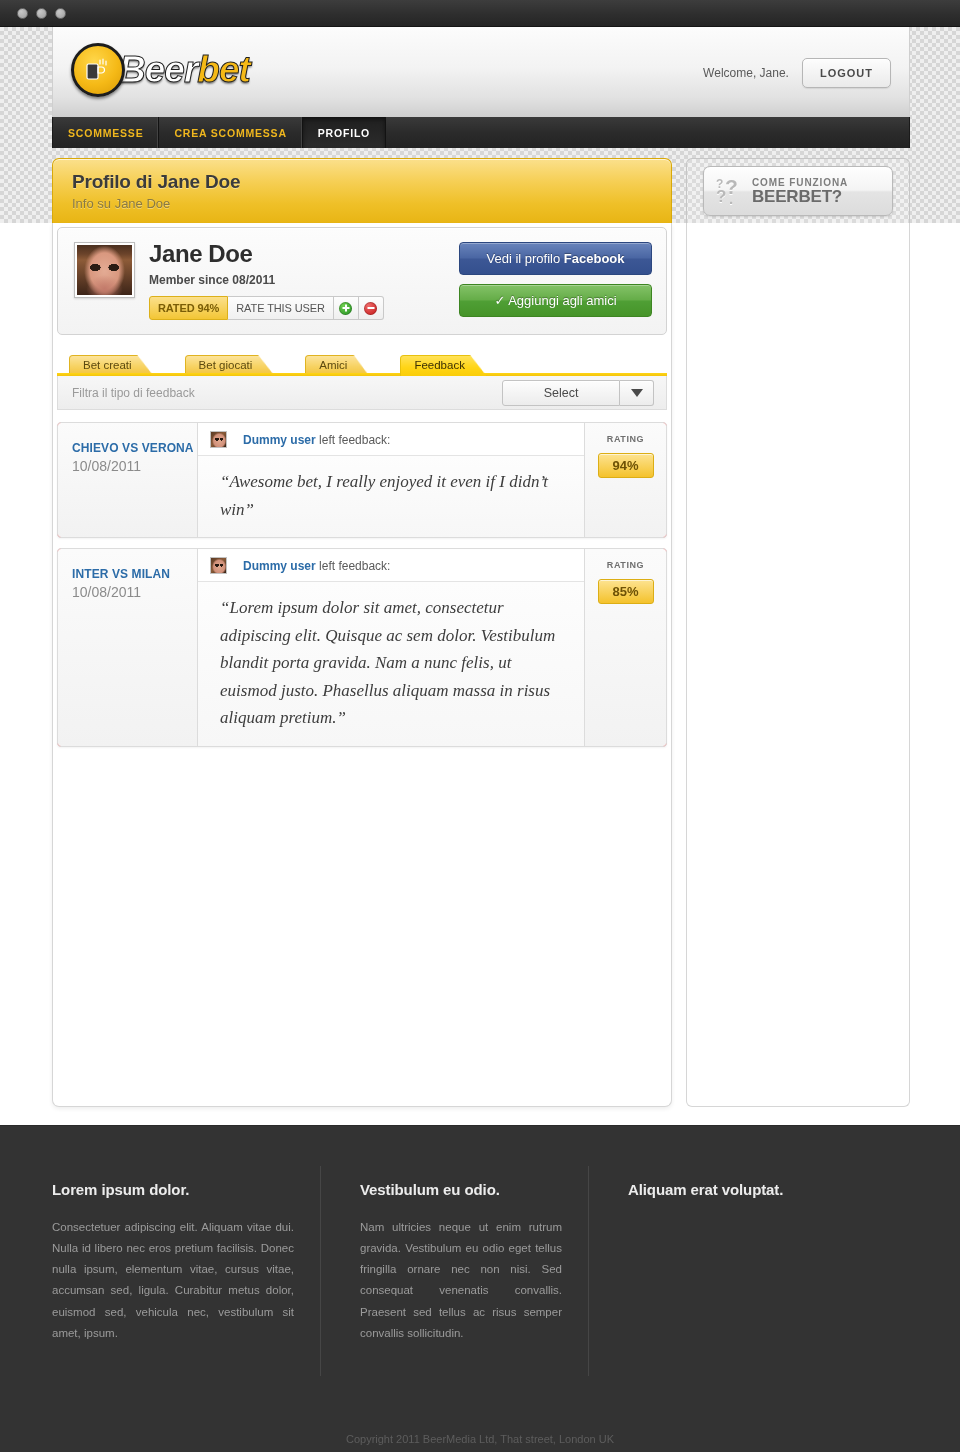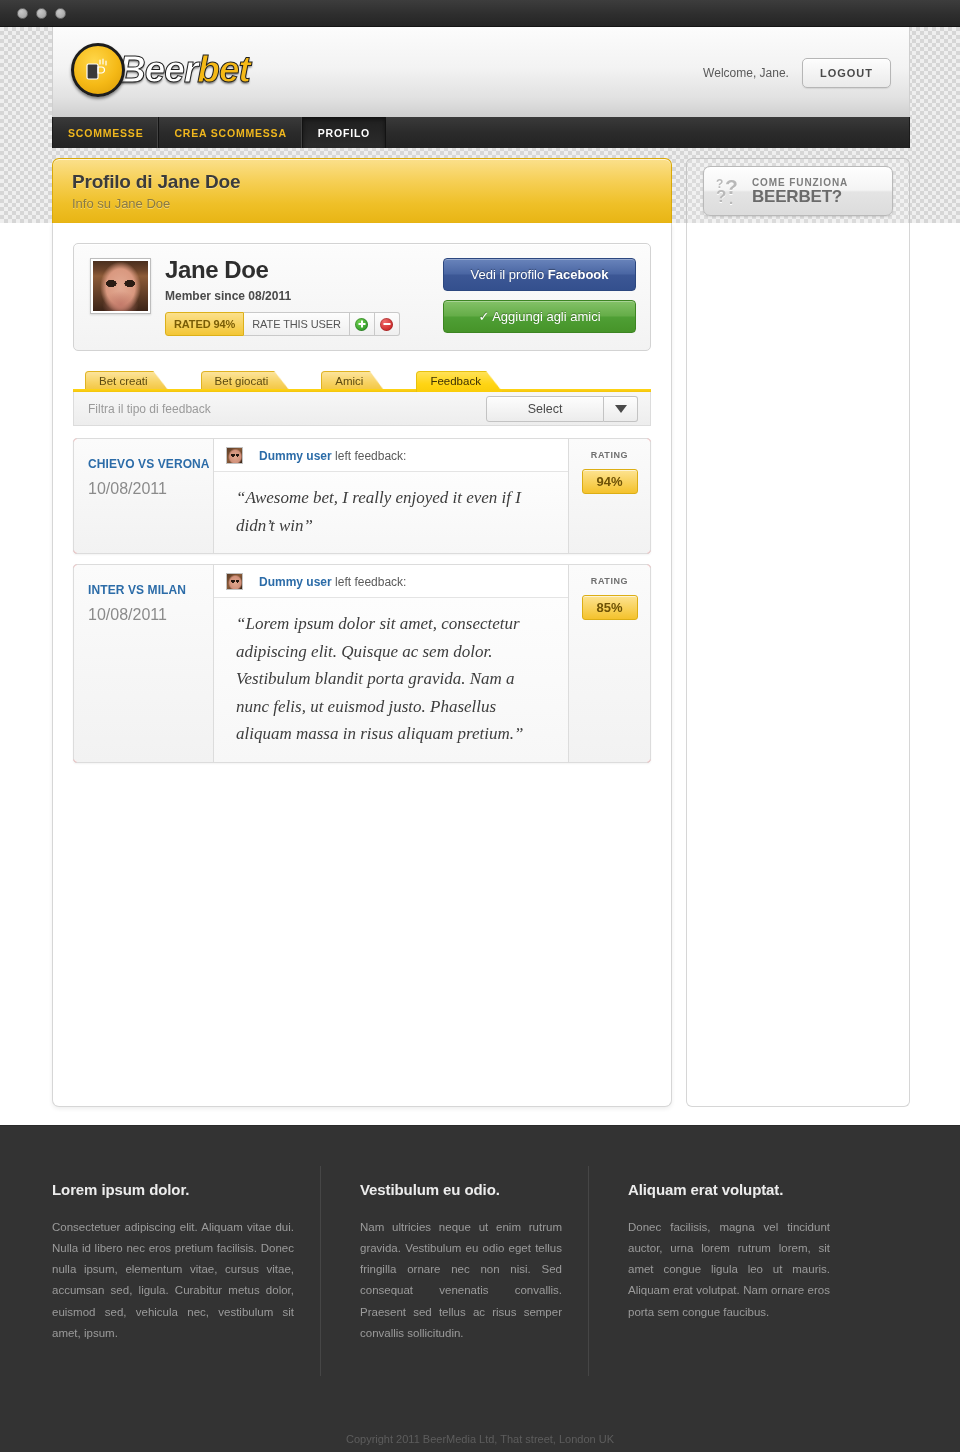--- a/index.html
+++ b/index.html
@@ -143,21 +143,21 @@
   .how-txt-2 { font-size: 17px; font-weight: bold; letter-spacing: -.2px; color: #6b6b6b; line-height: 1.05; }
 
   
   .cols { position: absolute; left: 52px; top: 223px; width: 858px; display: flex; gap: 14px; }
   .main-col {
     width: 620px; height: 884px;
     background: #fff;
     border: 1px solid #d6d6d6; border-top: none;
     border-radius: 0 0 7px 7px;
     box-shadow: 0 2px 4px rgba(0,0,0,.07);
-    padding: 20px;
+    padding: 4px;
   }
   .aside-col {
     width: 224px; height: 884px;
     background: #fff;
     border: 1px solid #d6d6d6; border-top: none;
     border-radius: 0 0 6px 6px;
   }
 
   
   .profile-card {
@@ -300,21 +300,21 @@
     background: #ef4444;
     box-shadow: 0 1px 2px rgba(0,0,0,.05);
     overflow: hidden;
   }
   .fb-match {
     width: 140px; flex: none; padding: 18px 0 0 14px;
     background: linear-gradient(to bottom, #fbfbfb, #f2f2f2);
     border-right: 1px solid #dcdcdc;
   }
   .fb-match-name { font-size: 12px; font-weight: bold; color: #2c6ca8; letter-spacing: .1px; }
-  .fb-match-date { font-size: 16px; color: #8b8b8b; margin-top: 9px; }
+  .fb-match-date { font-size: 14px; color: #8b8b8b; margin-top: 3px; }
   .fb-body { flex: 1; }
   .fb-head {
     display: flex; align-items: center; gap: 16px;
     padding: 7px 12px; border-bottom: 1px solid #e4e4e4;
     background: #fff;
   }
   .fb-mini-av {
     width: 17px; height: 17px; flex: none;
     border: 1px solid #c2c2c2;
     background:
@@ -535,17 +535,16 @@
       <div class="f-text">Consectetuer adipiscing elit. Aliquam vitae dui. Nulla id libero nec eros pretium facilisis. Donec nulla ipsum, elementum vitae, cursus vitae, accumsan sed, ligula. Curabitur metus dolor, euismod sed, vehicula nec, vestibulum sit amet, ipsum.</div>
     </div>
     <div class="f-col">
       <span class="f-div"></span>
       <div class="f-title">Vestibulum eu odio.</div>
       <div class="f-text">Nam ultricies neque ut enim rutrum gravida. Vestibulum eu odio eget tellus fringilla ornare nec non nisi. Sed consequat venenatis convallis. Praesent sed tellus ac risus semper convallis sollicitudin.</div>
     </div>
     <div class="f-col">
       <span class="f-div"></span>
       <div class="f-title">Aliquam erat voluptat.</div>
-      <div class="f-text">Donec facilisis, magna vel tincidunt auctor, urna lorem rutrum lorem, sit amet congue ligula leo ut mauris. Aliquam erat volutpat. Nam ornare eros porta sem congue faucibus.</div>
     </div>
   </div>
   <div class="copyright">Copyright 2011 BeerMedia Ltd, That street, London UK</div>
 </div>
 
 </body></html>

